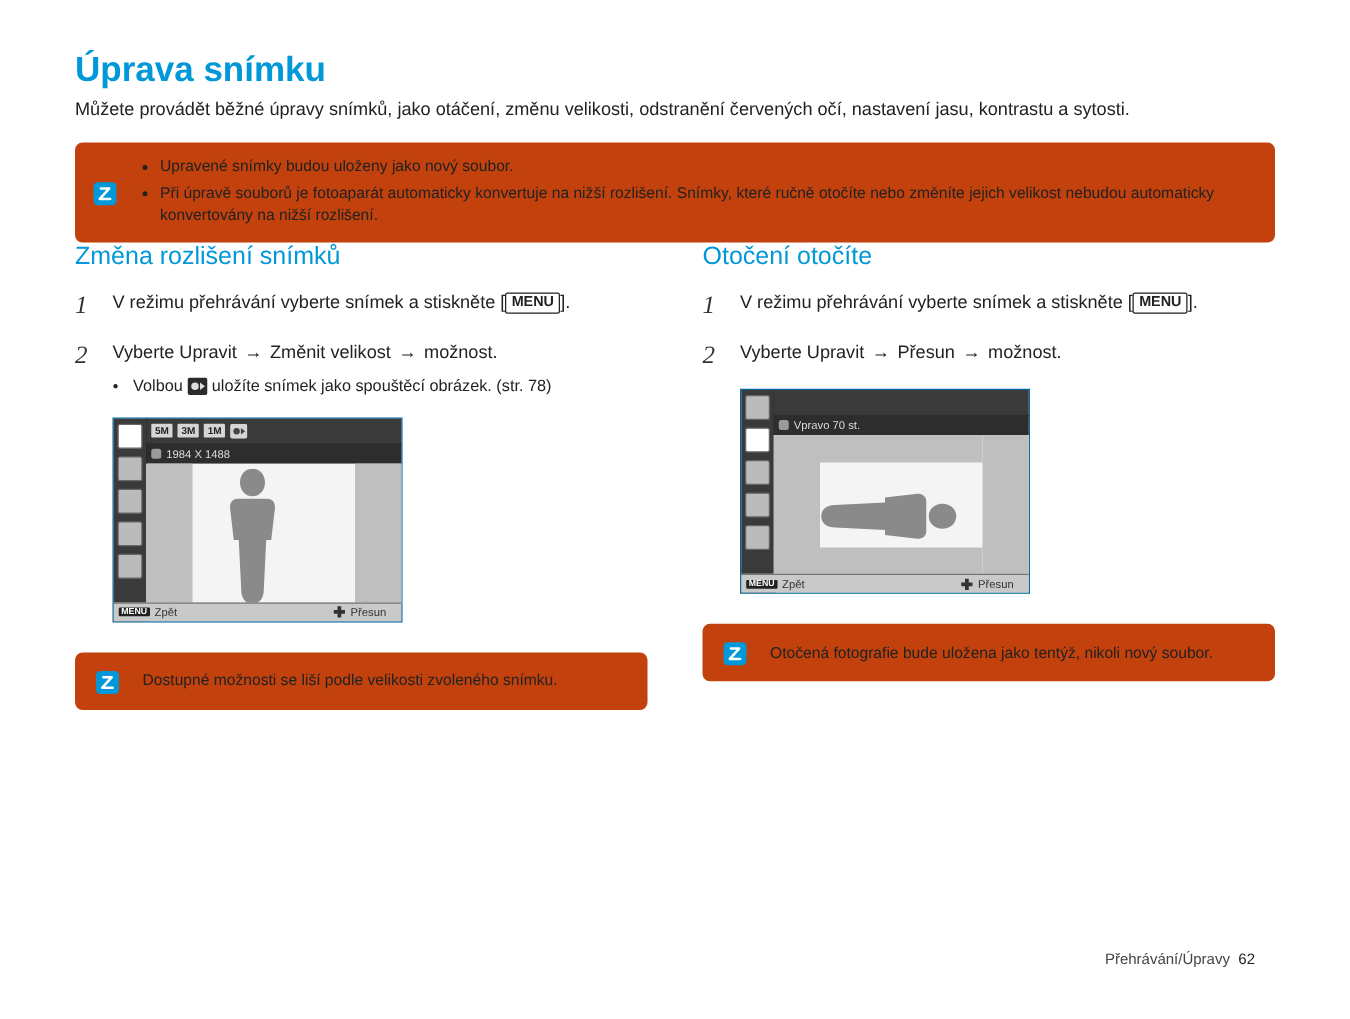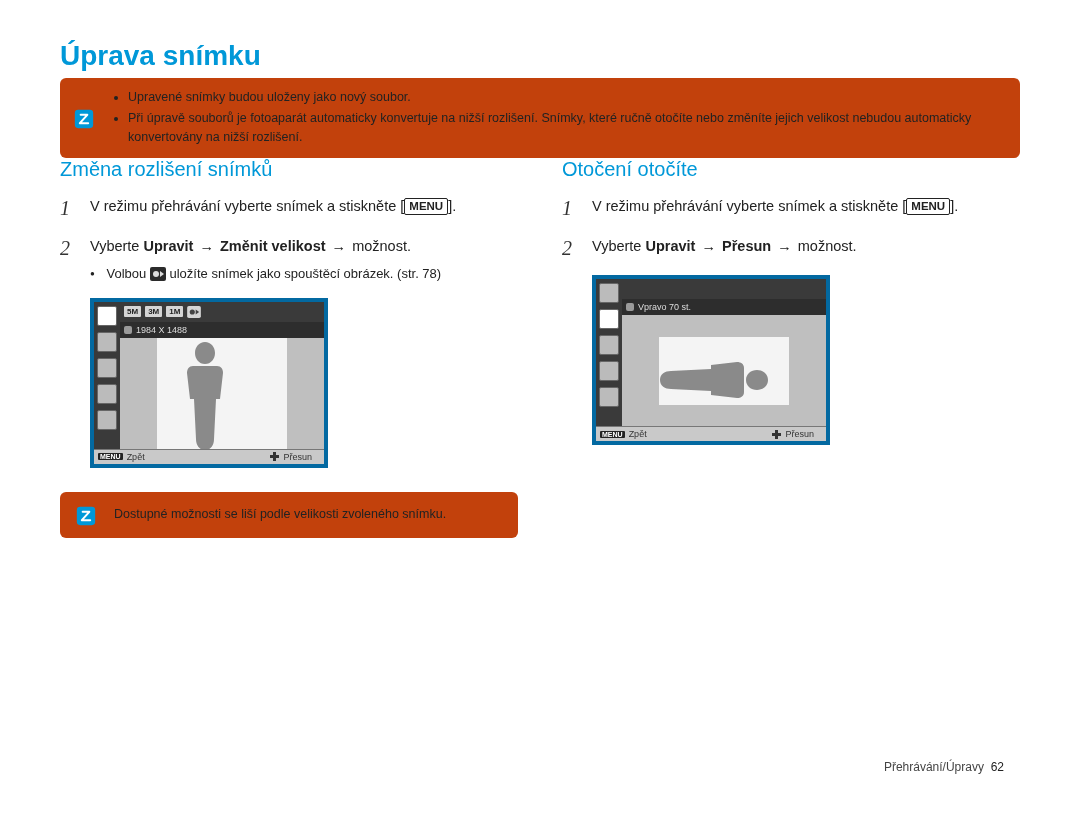--- a/index.html
+++ b/index.html
@@ -90,21 +90,21 @@
   font-weight: bold;
   border: 1px solid #222;
   border-radius: 2px;
   padding: 0 4px;
   font-size: 11.5px;
   line-height: 15px;
   vertical-align: 1px;
   background: #fff;
 }
 .step-body strong {
-  font-weight: bold;
+  font-weight: normal;
 }
 .step-body .arrow {
   padding: 0 2px;
 }
 ul.sub {
   margin: 6px 0 0 0;
   padding: 0;
   list-style: none;
 }
 ul.sub li::before {
@@ -118,21 +118,21 @@
 }
 .thumb-icon {
   display: inline-block;
   vertical-align: -3px;
 }
 
 
 .lcd {
   width: 230px;
   height: 162px;
-  border: 4px solid #0369a1;
+  border: 1px solid #0369a1;
   background: #f2f2f2;
   position: relative;
   margin-left: 30px;
   margin-bottom: 24px;
   box-sizing: content-box;
 }
 .lcd.rot { height: 162px; }
 .lcd .sidebar {
   position: absolute;
   left: 0; top: 0; bottom: 0;
@@ -259,20 +259,21 @@
   left: 0;
 }
 .footer .pn { color: #222; }
 </style>
 </head>
 <body>
 
 <div class="page">
 
   <h1 class="title">Úprava snímku</h1>
+  <p class="intro">Můžete provádět běžné úpravy snímků, jako otáčení, změnu velikosti, odstranění červených očí, nastavení jasu, kontrastu a sytosti.</p>
 
   <div class="note-box">
     <svg class="note-icon" viewBox="0 0 24 24">
       <rect x="1" y="1" width="22" height="22" rx="4" fill="#0098d8"></rect>
       <path d="M8 7 L16 7 L7 17 L17 17" stroke="#fff" stroke-width="2.4" fill="none" stroke-linecap="round" stroke-linejoin="round"></path>
     </svg>
     <ul>
       <li>Upravené snímky budou uloženy jako nový soubor.</li>
       <li>Při úpravě souborů je fotoaparát automaticky konvertuje na nižší rozlišení. Snímky, které ručně otočíte nebo změníte jejich velikost nebudou automaticky konvertovány na nižší rozlišení.</li>
     </ul>
@@ -414,19 +415,26 @@
         <div class="bottombar">
           <span class="menu-chip">MENU</span>
           <span>Zpět</span>
           <span class="spacer"></span>
           <span class="dpad"></span>
           <span>Přesun</span>
           <span style="width:12px"></span>
         </div>
       </div>
 
+      <div class="note-box small">
+        <svg class="note-icon" viewBox="0 0 24 24">
+          <rect x="1" y="1" width="22" height="22" rx="4" fill="#0098d8"></rect>
+          <path d="M8 7 L16 7 L7 17 L17 17" stroke="#fff" stroke-width="2.4" fill="none" stroke-linecap="round" stroke-linejoin="round"></path>
+        </svg>
+        <span>Otočená fotografie bude uložena jako tentýž, nikoli nový soubor.</span>
+      </div>
     </div>
   </div>
 </div>
 
 <div class="footer">
   <span>Přehrávání/Úpravy</span>&nbsp;&nbsp;<span class="pn">62</span>
 </div>
 
 </body></html>

